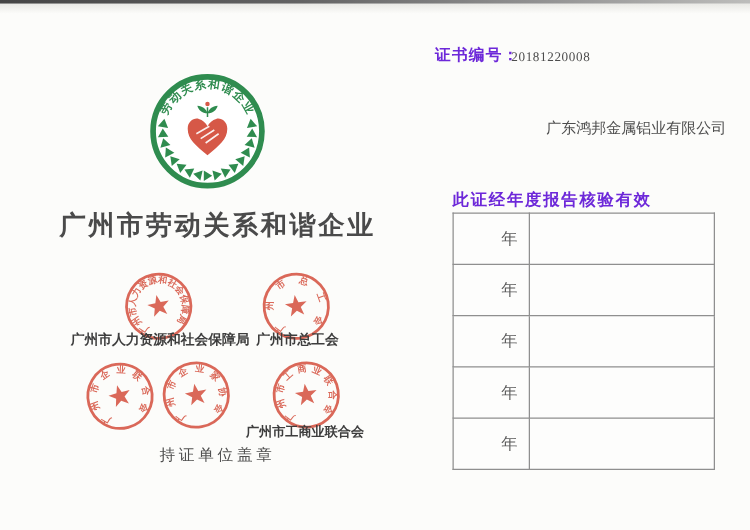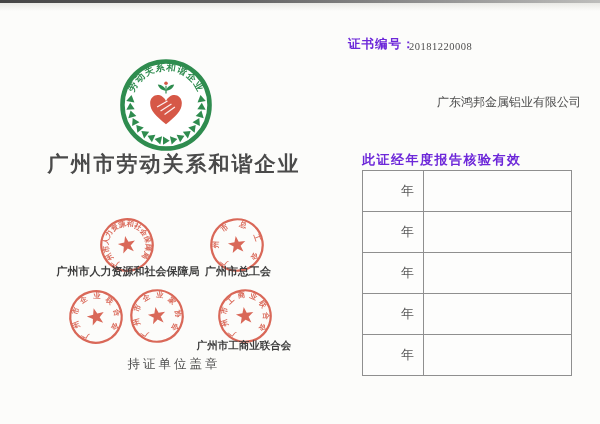--- a/index.html
+++ b/index.html
@@ -10,21 +10,21 @@
   }
   .edge-top{position:absolute;left:0;top:0;width:600px;height:3px;
     background:linear-gradient(90deg,#454545,#636363 40%,#8f8f8f 70%,#bdbdbb);}
   .edge-fade{position:absolute;left:0;top:3px;width:600px;height:8px;
     background:linear-gradient(#e9e9e5,#fcfcfa);}
 
   
   .left-page{position:absolute;left:0;top:0;width:340px;height:424px;}
   .emblem{position:absolute;left:118px;top:57px;width:96px;height:96px;}
   .emblem svg{width:100%;height:100%;display:block;}
-  .cert-title{position:absolute;left:6px;top:150px;width:336px;text-align:center;
+  .cert-title{position:absolute;left:6px;top:166px;width:336px;text-align:center;
     font-size:21px;font-weight:600;color:#4a4a4a;letter-spacing:2px;}
   .cert-grade{position:absolute;left:6px;top:186px;width:336px;text-align:center;
     font-size:20px;font-weight:600;color:#4a4a4a;letter-spacing:2px;}
 
   .seal{position:absolute;width:58px;height:58px;}
   .seal svg{width:100%;height:100%;display:block;}
   .seal-a{left:98px;top:216px;}
   .seal-b{left:208px;top:216px;}
   .seal-c{left:67px;top:288px;}
   .seal-d{left:128px;top:287px;}

